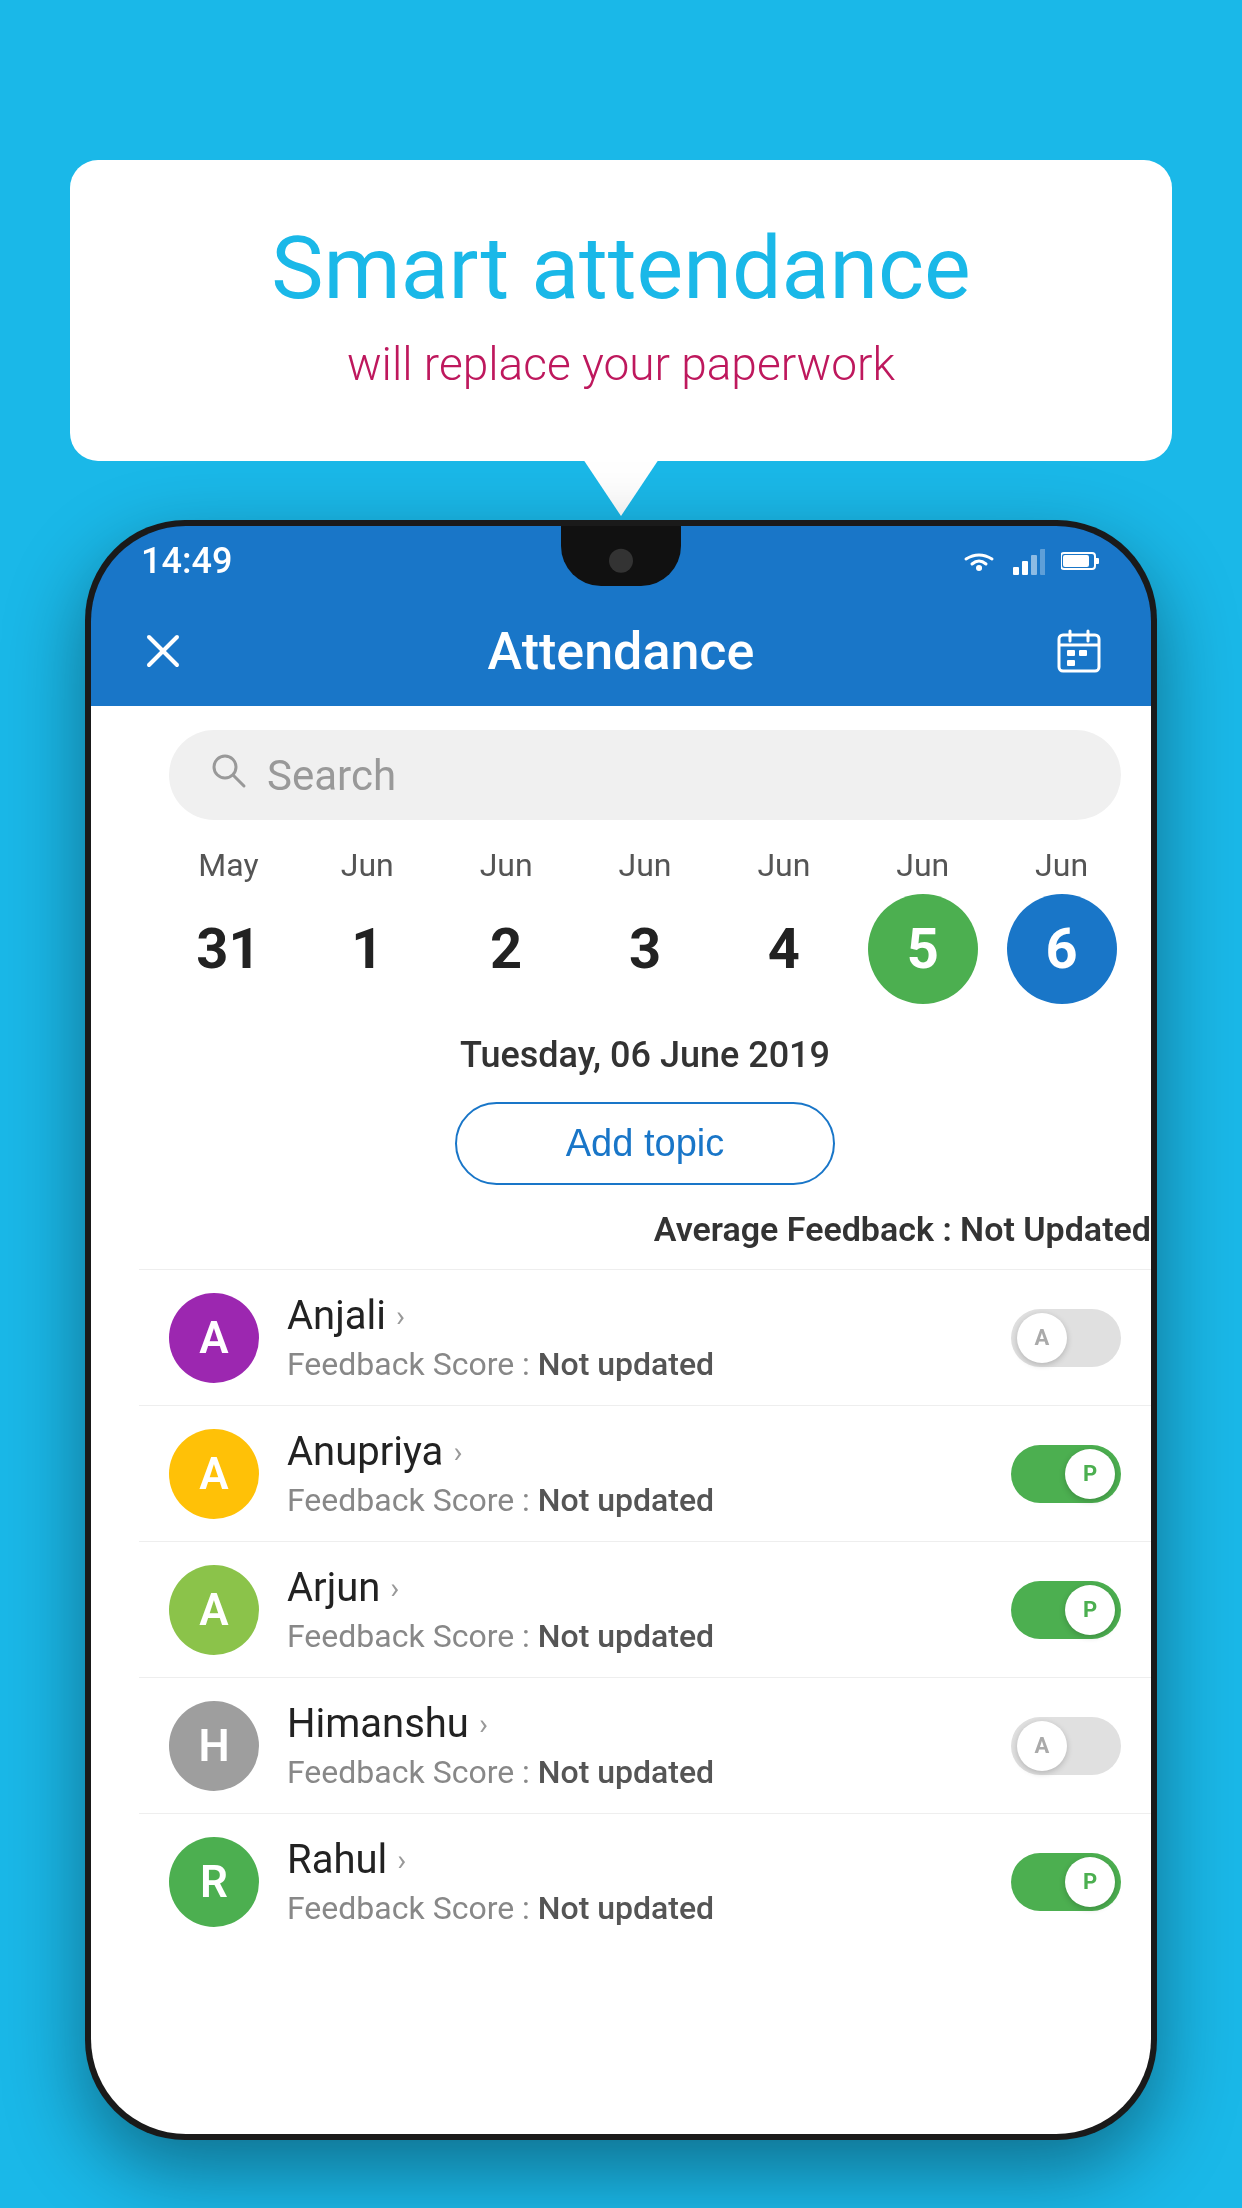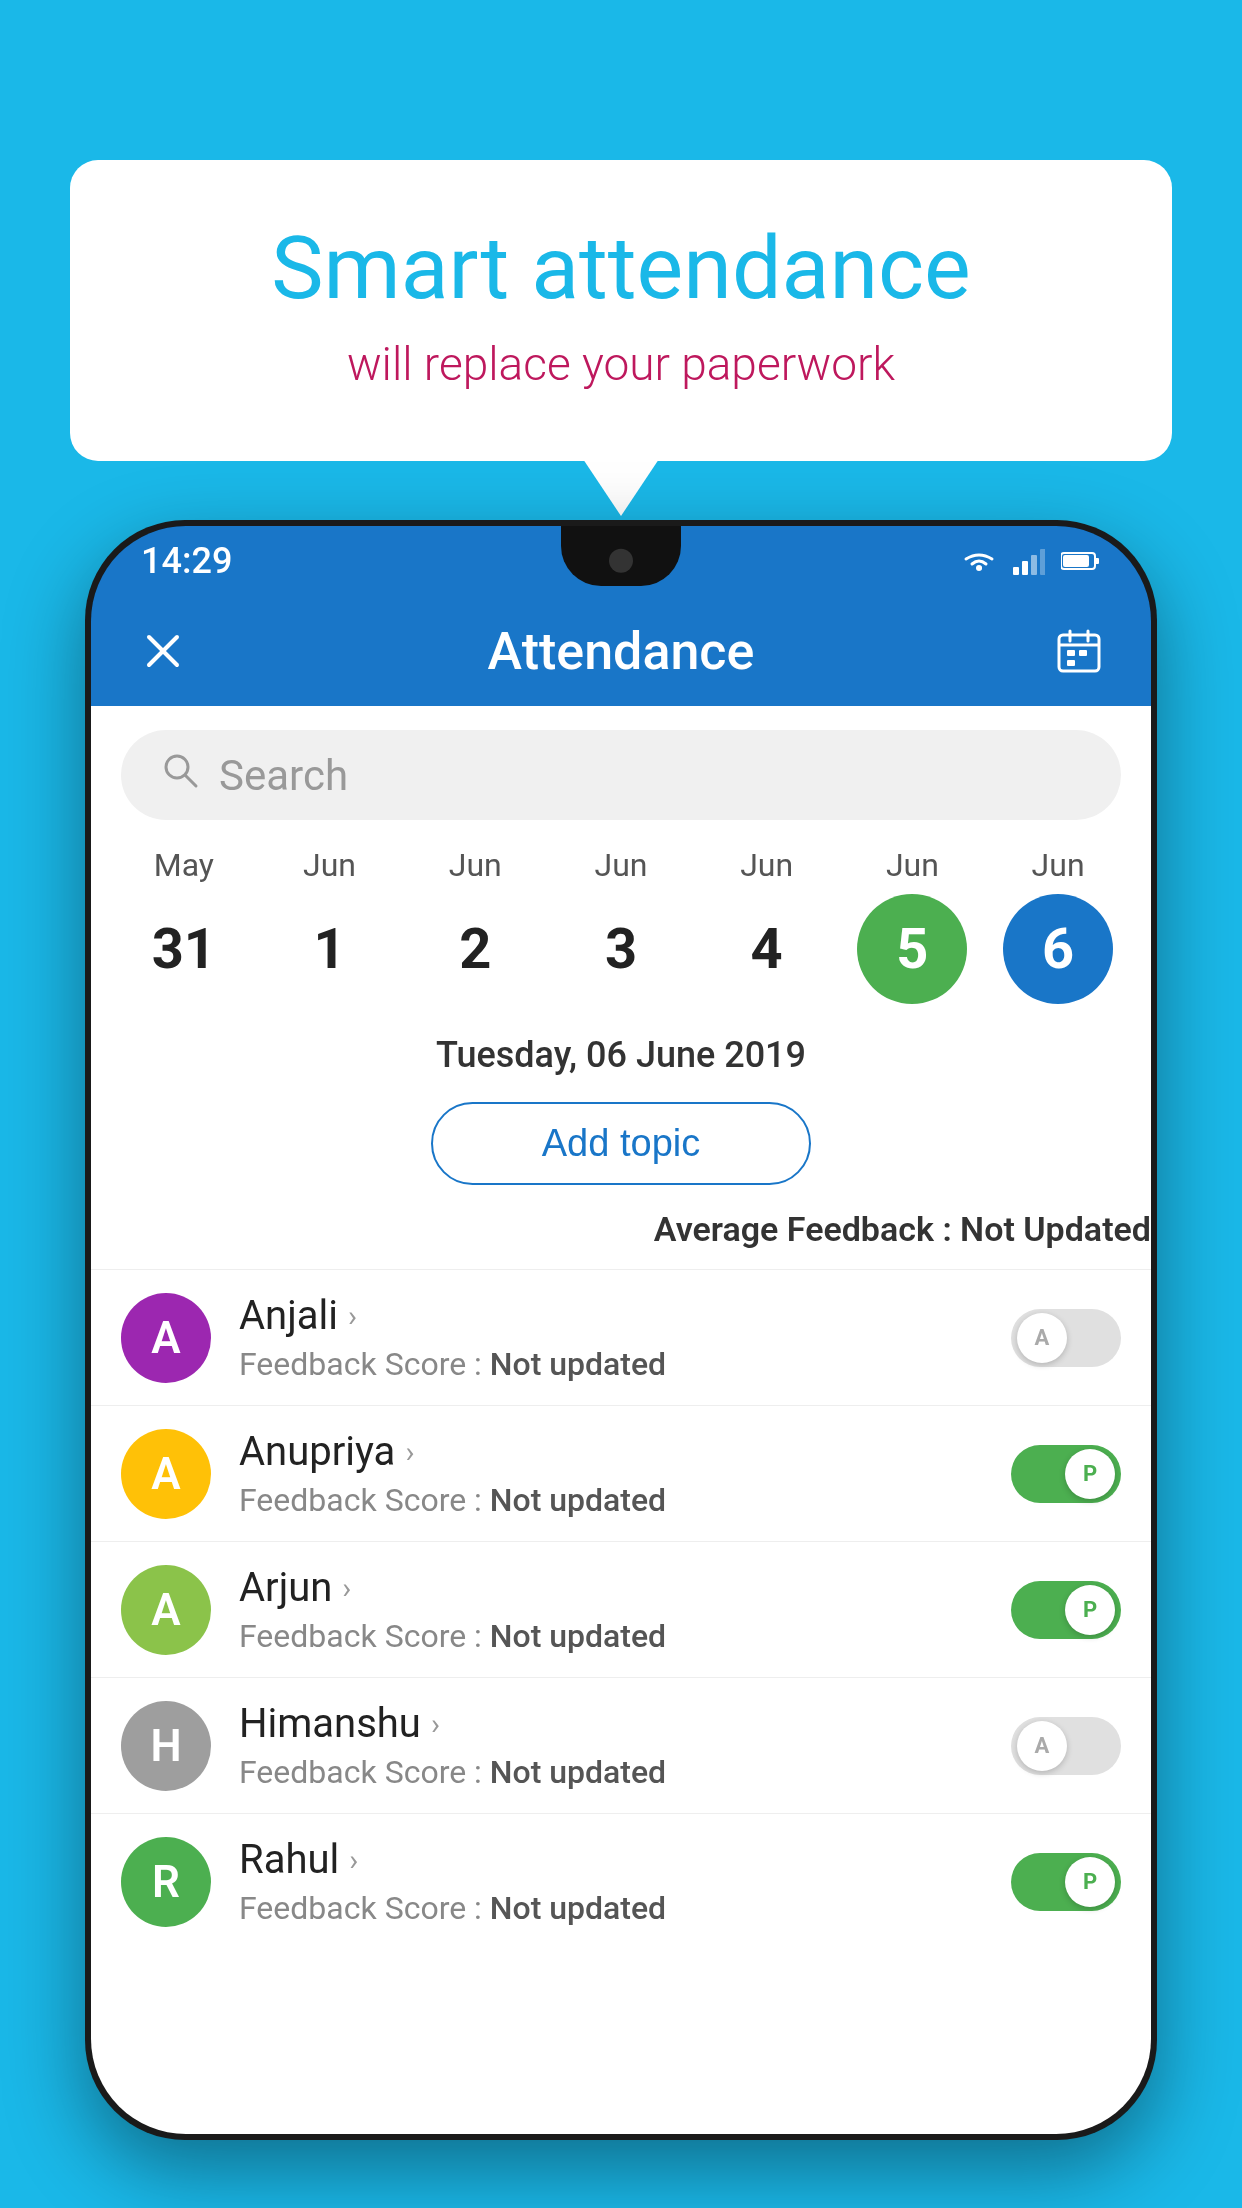--- a/index.html
+++ b/index.html
@@ -155,20 +155,21 @@
       align-items: center;
       justify-content: center;
       color: white;
     }
 
     
     .screen-content {
       background: white;
       height: calc(100% - 180px);
       overflow: hidden;
+      padding-left: 48px;
     }
 
     
     .search-bar {
       margin: 24px 30px 16px;
       background: #f0f0f0;
       border-radius: 50px;
       height: 90px;
       display: flex;
       align-items: center;
@@ -367,21 +368,21 @@
     <div class="bubble-title">Smart attendance</div>
     <div class="bubble-subtitle">will replace your paperwork</div>
   </div>
 </div>
 
 <div class="phone-container">
   <div class="phone">
     <div class="phone-inner">
 
       <div class="status-bar">
-        <div class="status-time">14:29</div>
+        <div class="status-time">14:49</div>
         <div class="notch">
           <div class="notch-camera"></div>
         </div>
         <div class="status-icons">
 
           <svg width="36" height="28" viewBox="0 0 36 28" fill="white">
             <path d="M18 22 L18 22 A1 1 0 0 1 18 22 Z M18 22 m-1-1a2 2 0 1 0 4 0 2 2 0 0 0-4 0z"></path>
             <path d="M11 17 Q18 11 25 17" stroke="white" stroke-width="3" fill="none" stroke-linecap="round"></path>
             <path d="M5 12 Q18 4 31 12" stroke="white" stroke-width="3" fill="none" stroke-linecap="round"></path>
             <circle cx="18" cy="21" r="3" fill="white"></circle>

